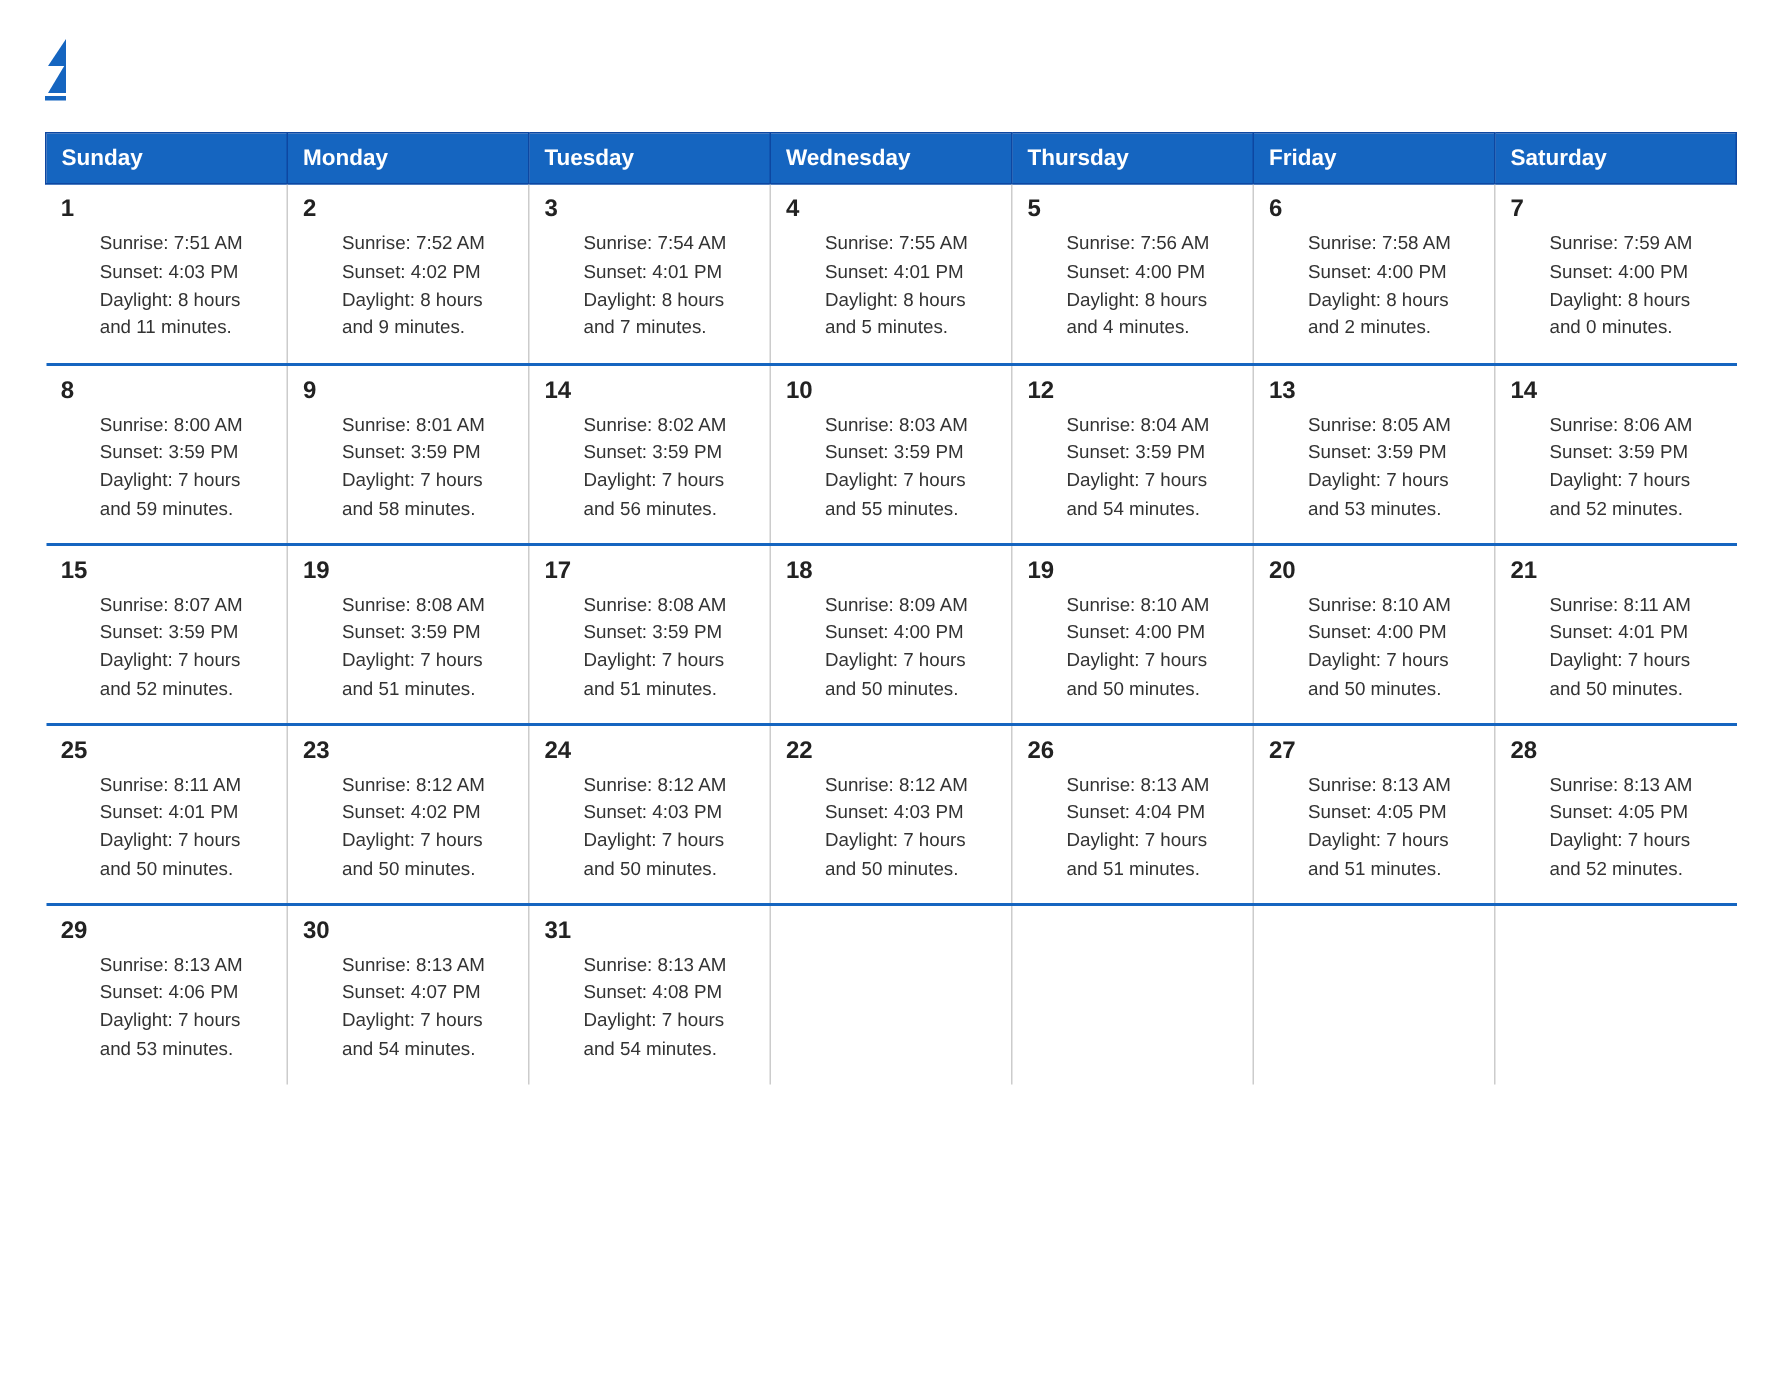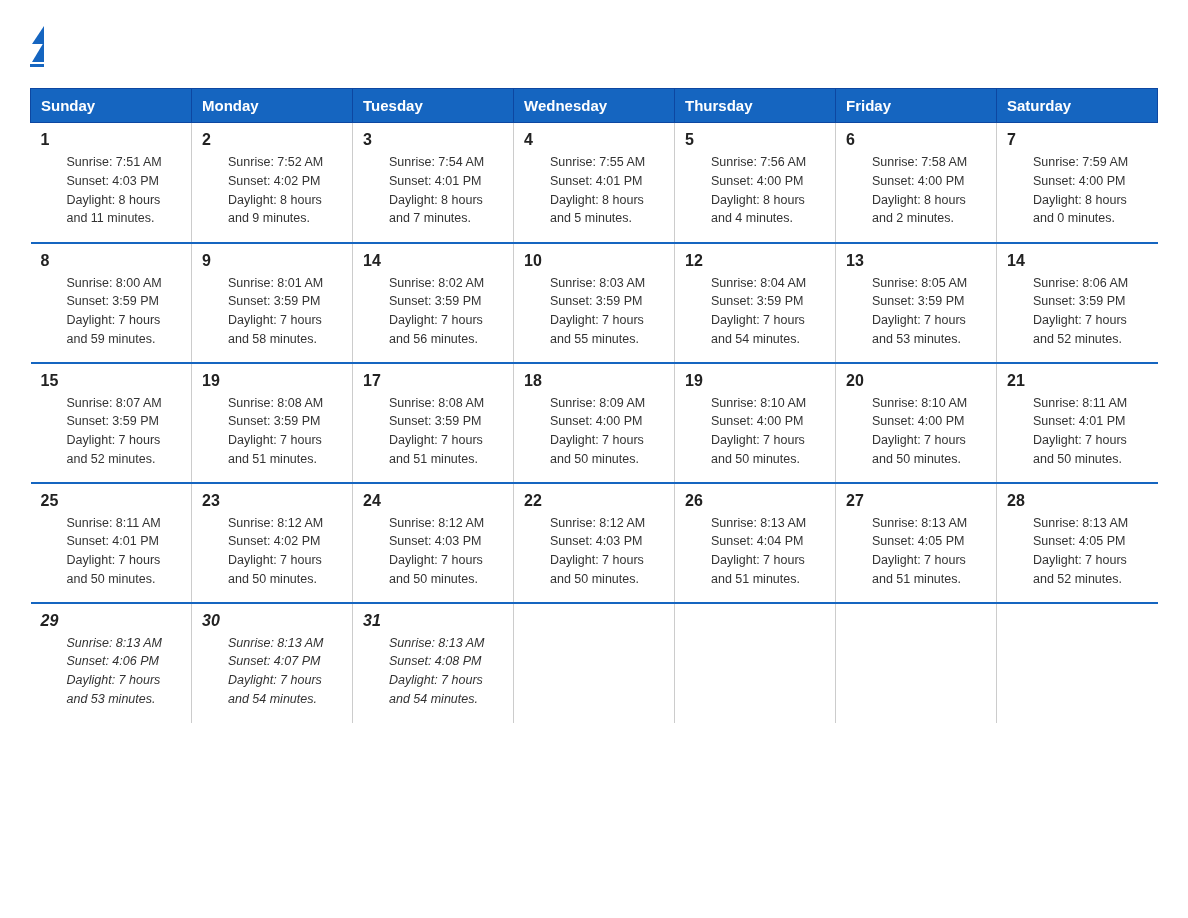--- a/index.html
+++ b/index.html
@@ -90,21 +90,20 @@
       display: block;
     }
     .day-info {
       font-size: 12.5px;
       line-height: 1.5;
       color: #333;
       margin-left: 26px;
     }
     tbody tr:last-child {
       border-bottom: none;
-      font-style: italic;
     }
   </style>
 </head>
 <body>
 
 <div class="header">
   <div class="logo">
     <div class="logo-text">
       <span class="logo-general"></span>
       <span class="logo-triangle"></span>

